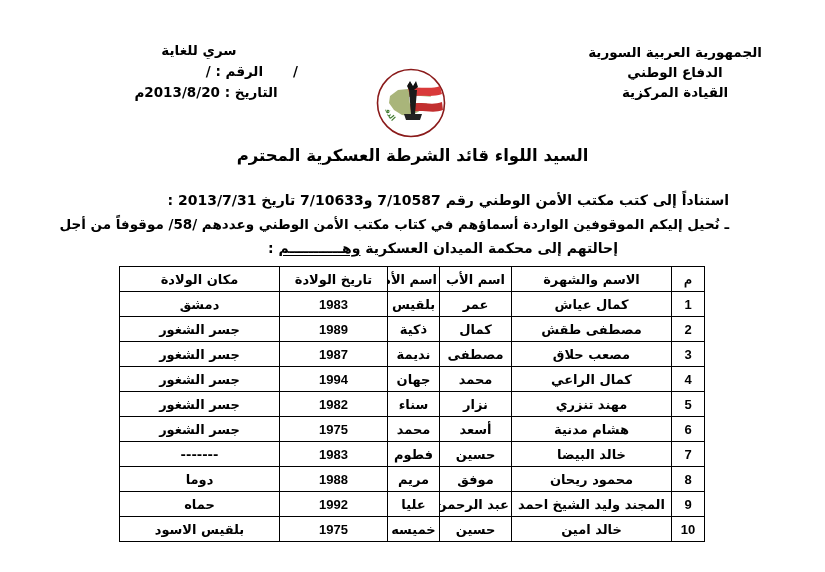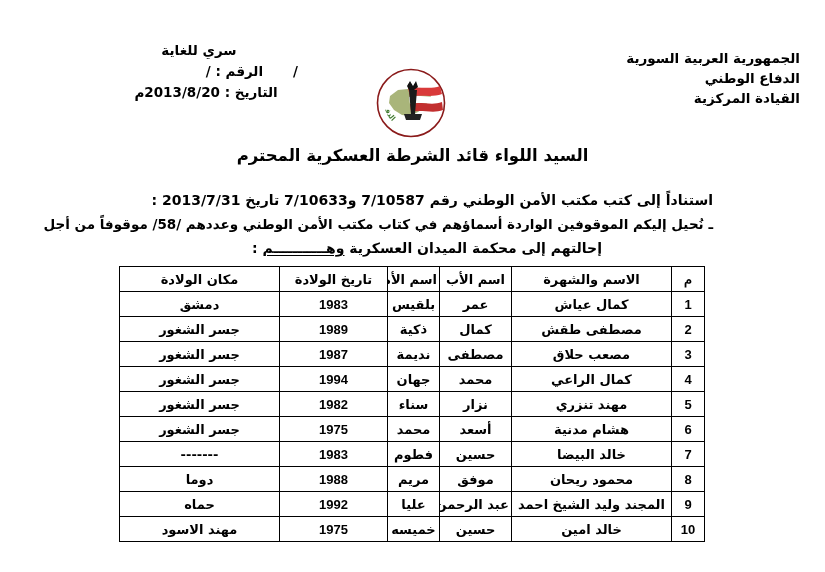--- a/index.html
+++ b/index.html
@@ -27,22 +27,23 @@
   .header {
     position: absolute;
     top: 34px;
     left: 0;
     width: 825px;
     height: 105px;
   }
   .hdr-right {
     position: absolute;
     right: 25px;
-    top: 14px;
+    top: 8px;
     width: 250px;
+    text-align: center;
     direction: rtl;
   }
   .hdr-right div {
     font-size: 13.5px;
     font-weight: bold;
     line-height: 20px;
     white-space: nowrap;
   }
   .hdr-left {
     position: absolute;
@@ -101,21 +102,21 @@
     font-size: 16.5px;
     font-weight: bold;
     direction: rtl;
     letter-spacing: 0px;
   }
 
   
   .body-block {
     position: absolute;
     top: 188px;
-    right: 112px;
+    right: 96px;
     width: 612px;
     direction: rtl;
     text-align: right;
   }
   .body-line {
     font-size: 14px;
     font-weight: bold;
     line-height: 24px;
     white-space: nowrap;
   }
@@ -322,19 +323,19 @@
           <td>عليا</td>
           <td class="year">1992</td>
           <td>حماه</td>
         </tr>
         <tr>
           <td class="num">10</td>
           <td>خالد امين</td>
           <td>حسين</td>
           <td>خميسه</td>
           <td class="year">1975</td>
-          <td>مهند الاسود</td>
+          <td>بلقيس الاسود</td>
         </tr>
       </tbody>
     </table>
   </div>
 
 </div>
 
 </body></html>

